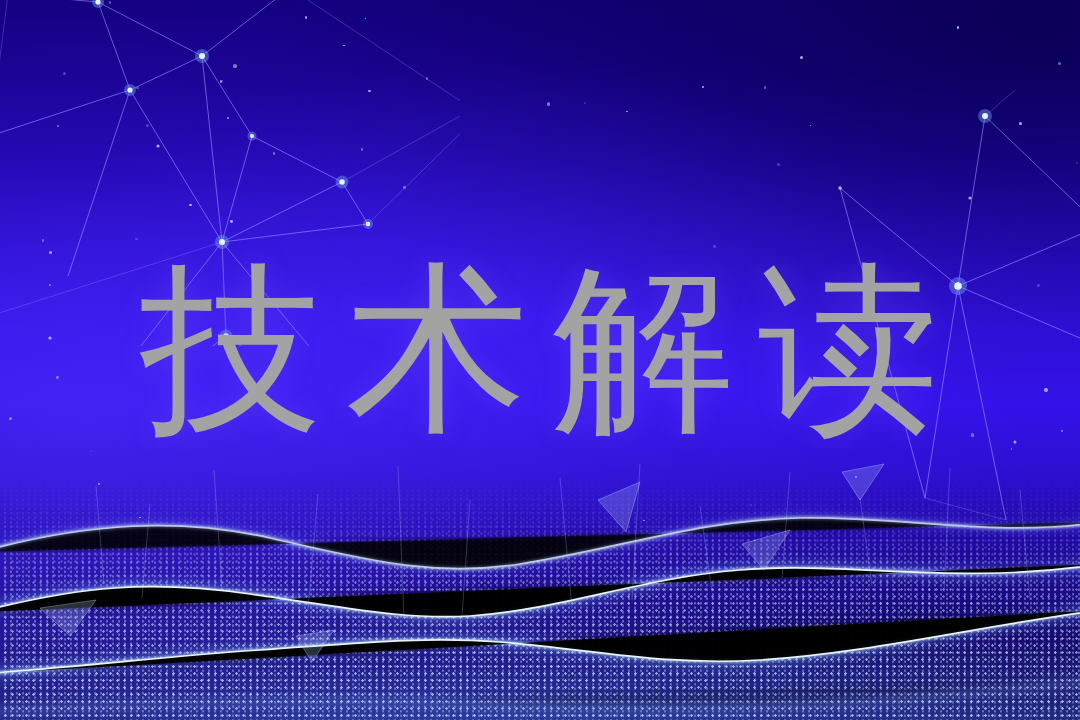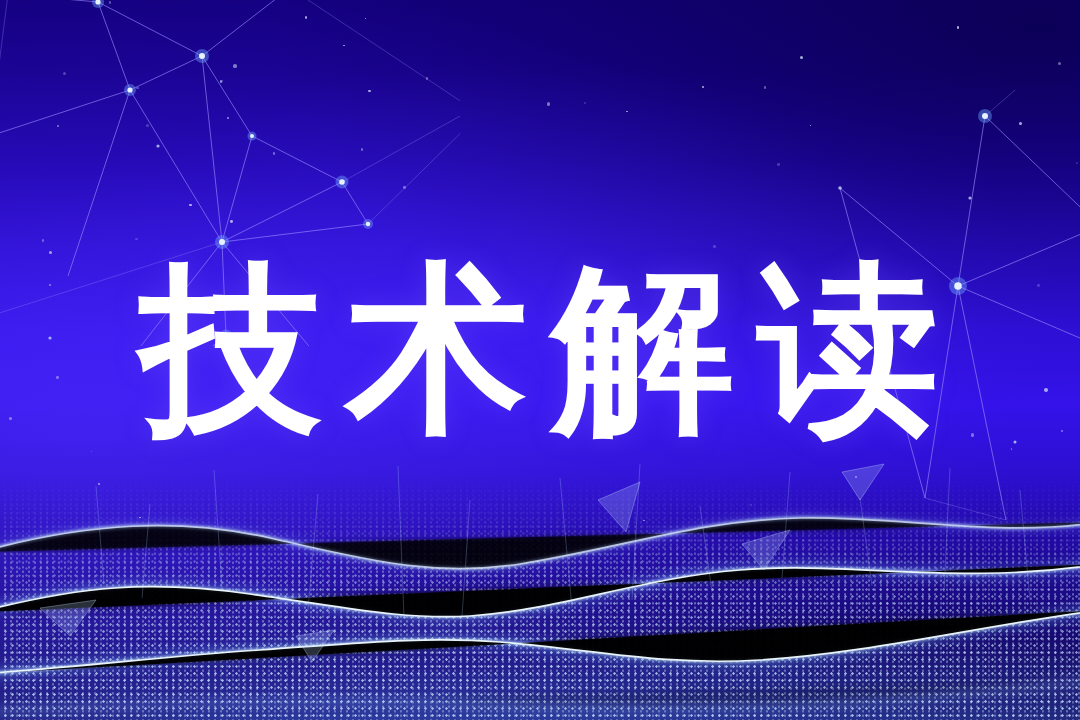--- a/index.html
+++ b/index.html
@@ -68,24 +68,24 @@
   #title-wrap {
     position: absolute;
     left: 0; right: 0;
     top: 244px;
     height: 210px;
     display: flex;
     align-items: center;
     justify-content: center;
   }
   #title {
-    color: #ffffff;
+    color: #a3a3a3;
     font-size: 182px;
     line-height: 1;
-    font-weight: 700;
+    font-weight: 400;
     letter-spacing: 24px;
     text-indent: 24px;
     white-space: nowrap;
     font-family: "DejaVu Sans", "Liberation Sans", sans-serif;
     text-shadow: 0 0 26px rgba(120,90,255,0.30);
   }
 
   
   #wave-zone {
     position: absolute;

